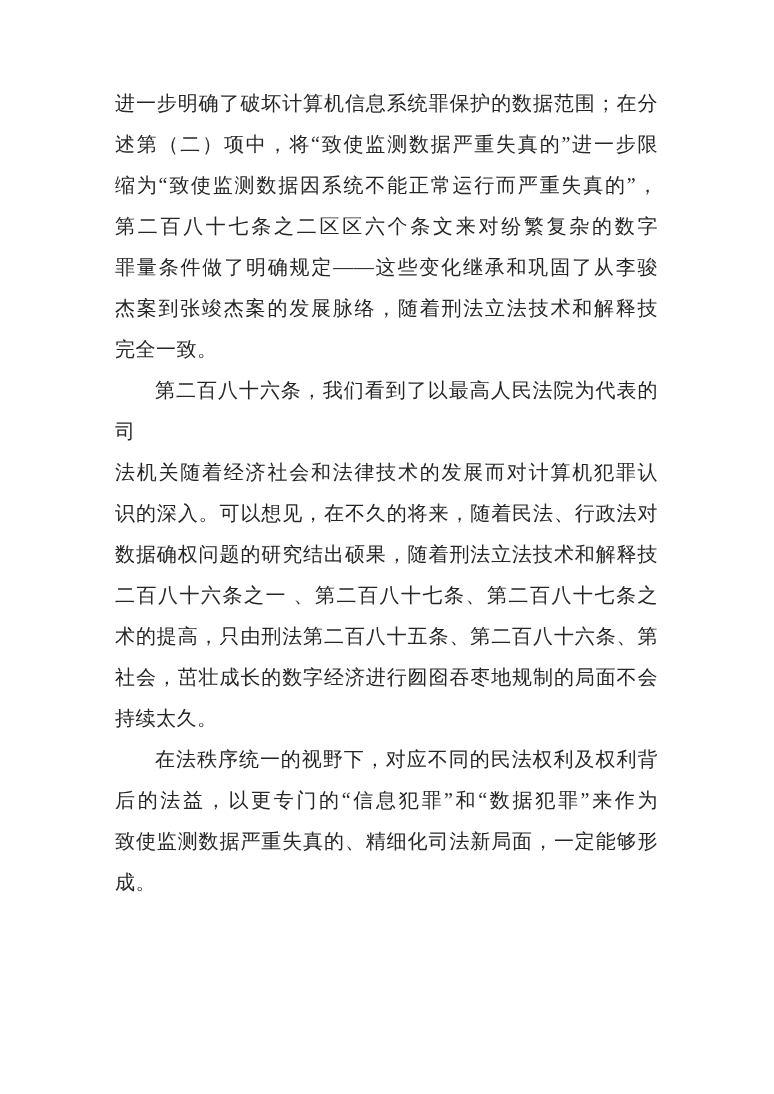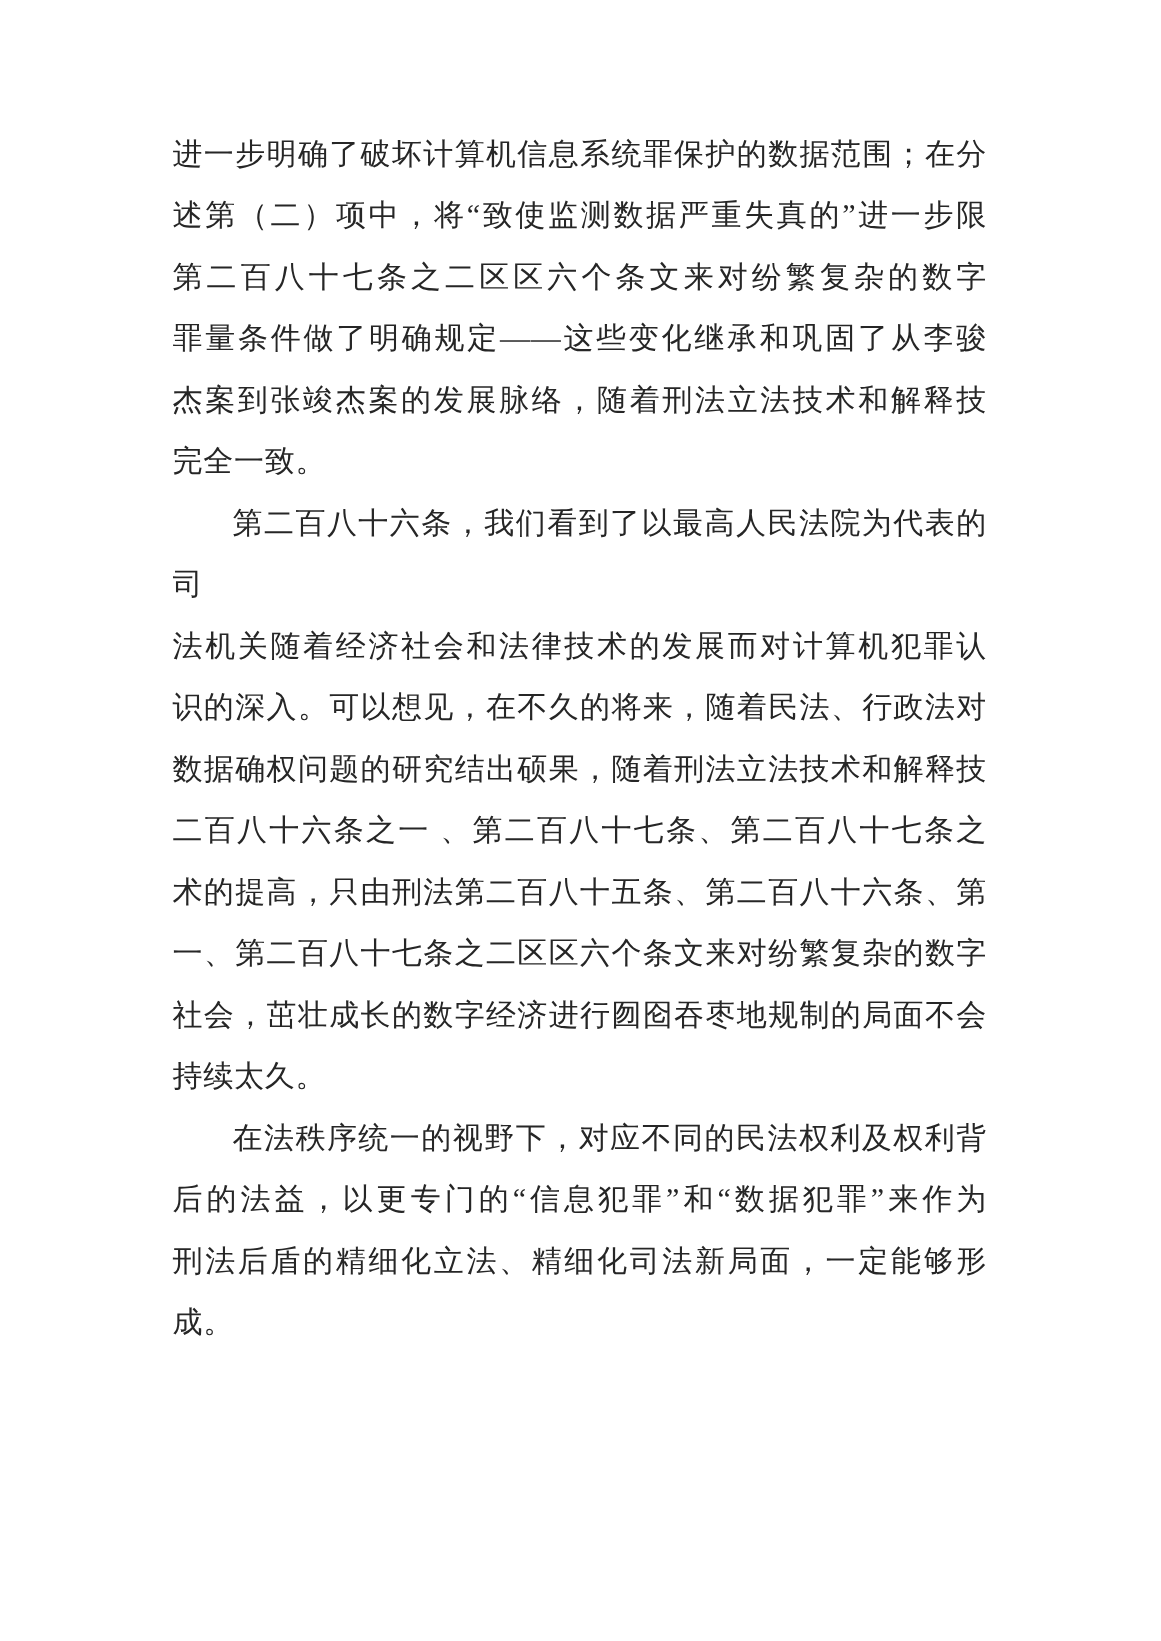--- a/index.html
+++ b/index.html
@@ -44,38 +44,38 @@
 </style>
 </head>
 <body>
 
 <div class="page">
   <div class="text-block">
 
     <div class="para">
       <div class="line">进一步明确了破坏计算机信息系统罪保护的数据范围；在分</div>
       <div class="line">述第（二）项中，将“致使监测数据严重失真的”进一步限</div>
+      <div class="line">缩为“致使监测数据因系统不能正常运行而严重失真的”，</div>
       <div class="line">第二百八十七条之二区区六个条文来对纷繁复杂的数字</div>
       <div class="line">罪量条件做了明确规定——这些变化继承和巩固了从李骏</div>
       <div class="line">杰案到张竣杰案的发展脉络，随着刑法立法技术和解释技</div>
       <div class="line para-end">完全一致。</div>
     </div>
 
     <div class="para">
       <div class="line indent">第二百八十六条，我们看到了以最高人民法院为代表的司</div>
       <div class="line">法机关随着经济社会和法律技术的发展而对计算机犯罪认</div>
       <div class="line">识的深入。可以想见，在不久的将来，随着民法、行政法对</div>
       <div class="line">数据确权问题的研究结出硕果，随着刑法立法技术和解释技</div>
       <div class="line">二百八十六条之一 、第二百八十七条、第二百八十七条之</div>
       <div class="line">术的提高，只由刑法第二百八十五条、第二百八十六条、第</div>
-      <div class="line">一、第二百八十七条之二区区六个条文来对纷繁复杂的数字</div>
       <div class="line">社会，茁壮成长的数字经济进行囫囵吞枣地规制的局面不会</div>
       <div class="line para-end">持续太久。</div>
     </div>
 
     <div class="para">
       <div class="line indent">在法秩序统一的视野下，对应不同的民法权利及权利背</div>
       <div class="line">后的法益，以更专门的“信息犯罪”和“数据犯罪”来作为</div>
-      <div class="line para-end">刑法后盾的精细化立法、精细化司法新局面，一定能够形成。</div>
+      <div class="line para-end">致使监测数据严重失真的、精细化司法新局面，一定能够形成。</div>
     </div>
 
   </div>
 </div>
 
 </body></html>

